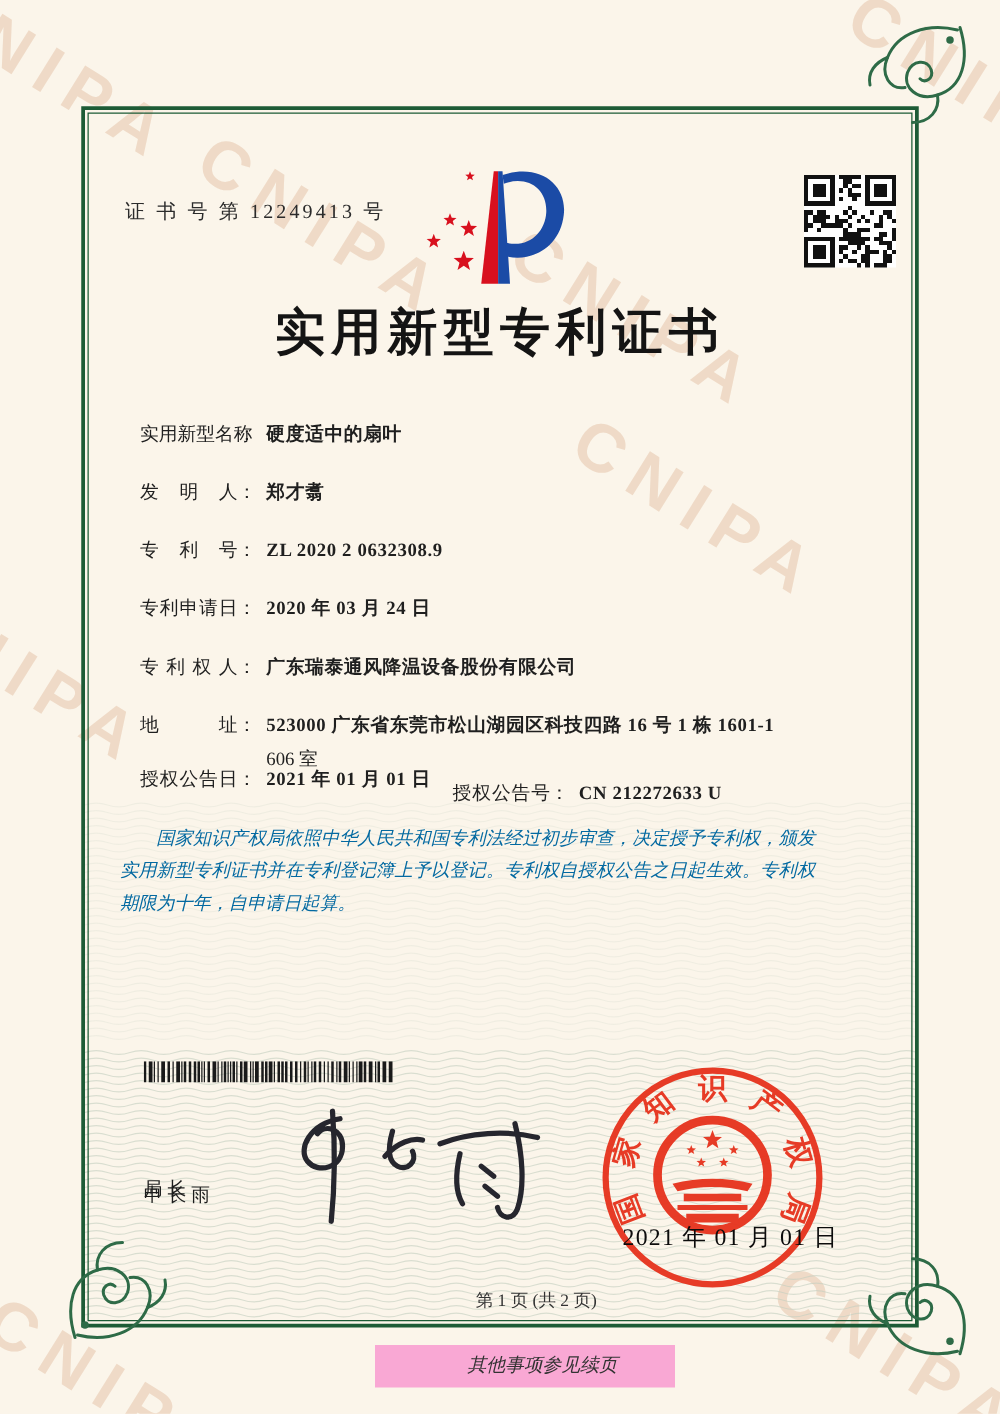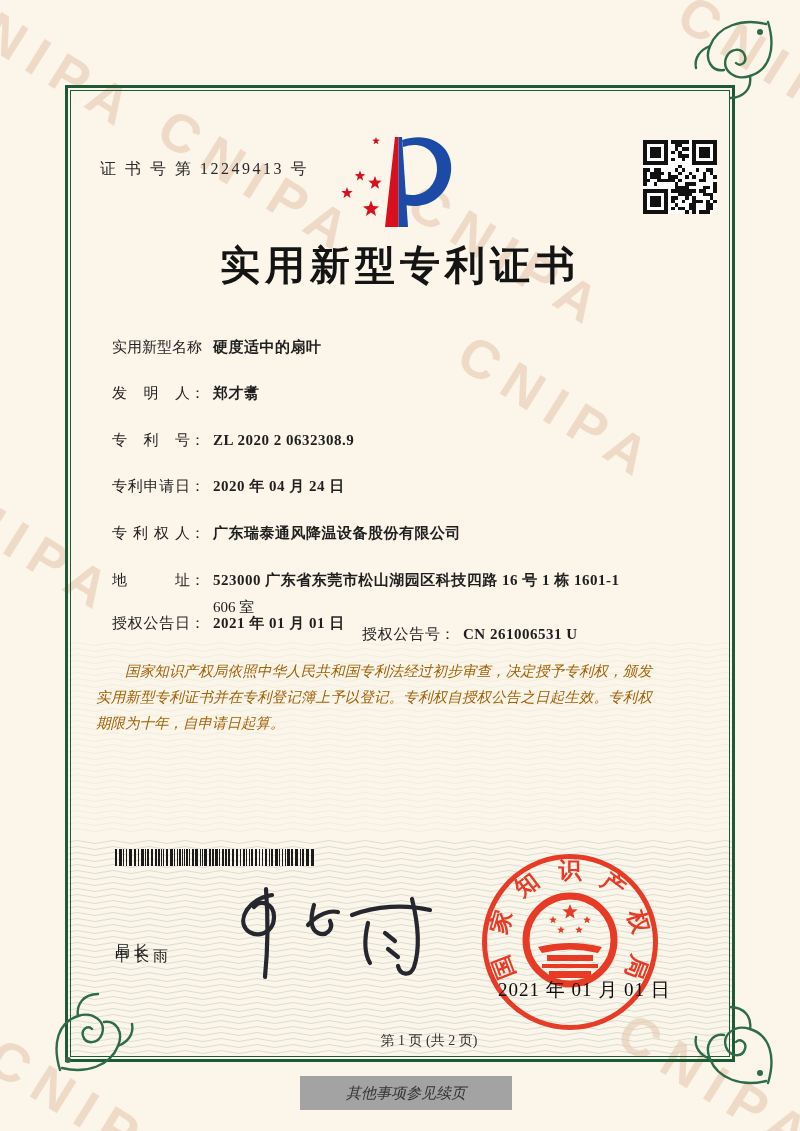--- a/index.html
+++ b/index.html
@@ -29,21 +29,21 @@
   .qr{position:absolute;left:643px;top:140px;width:74px;height:74px;z-index:2;}
   .title{
     position:absolute;left:0;top:238px;width:100%;text-align:center;
     font-size:40px;font-weight:bold;letter-spacing:5px;color:#141414;z-index:2;
   }
   .row{position:absolute;left:112px;font-size:15px;color:#1f1f1f;white-space:nowrap;z-index:2;}
   .lbl{display:inline-block;width:78px;text-align:justify;text-align-last:justify;}
   .val{margin-left:8px;letter-spacing:0.5px;font-weight:bold;}
   .para{
     position:absolute;left:96px;width:556px;z-index:2;
-    font-size:14.5px;line-height:26px;color:#a16207;
+    font-size:14.5px;line-height:26px;color:#0369a1;
     font-style:italic;text-align:justify;
   }
   .para p{margin:0;text-indent:2em;}
   .barcode{position:absolute;left:115px;top:849px;z-index:2;}
   .sig-label{
     position:absolute;left:115px;z-index:2;
     font-family:"Liberation Sans", sans-serif;font-size:15px;font-weight:500;
     color:#1c1c1c;letter-spacing:4px;
   }
   .signature{position:absolute;left:230px;top:883px;width:210px;height:105px;z-index:3;}
@@ -53,21 +53,21 @@
     position:absolute;width:26px;height:26px;line-height:26px;text-align:center;
     font-size:23px;font-weight:bold;color:#e6321c;
   }
   .seal-date{
     position:absolute;left:498px;top:977px;z-index:4;
     font-size:19px;color:#0c0c0c;letter-spacing:1px;white-space:nowrap;
   }
   .page-no{position:absolute;left:0;top:1032px;width:100%;text-align:center;font-size:14px;color:#333;z-index:2;padding-left:29px;}
   .note{
     position:absolute;left:300px;top:1076px;width:212px;height:34px;line-height:34px;
-    background:#a3a3a3;text-align:center;font-size:15px;font-style:italic;color:#333;z-index:2;
+    background:#f9a8d4;text-align:center;font-size:15px;font-style:italic;color:#333;z-index:2;padding-left:28px;
   }
 </style>
 </head>
 <body>
 
 <div class="wm" style="left:-38px;top:-28px">CNIPA</div>
 <div class="wm" style="left:180px;top:96px">CNIPA</div>
 <div class="wm" style="left:430px;top:170px">CNIPA</div>
 <div class="wm" style="left:480px;top:322px">CNIPA</div>
 <div class="wm" style="left:-60px;top:455px">CNIPA</div>
@@ -325,36 +325,36 @@
 <div class="row" style="top:338px">
   <span class="lbl">实用新型名称</span><span>：</span><span class="val">硬度适中的扇叶</span>
 </div>
 <div class="row" style="top:384px">
   <span class="lbl">发明人</span><span>：</span><span class="val">郑才翥</span>
 </div>
 <div class="row" style="top:431px">
   <span class="lbl">专利号</span><span>：</span><span class="val">ZL 2020 2 0632308.9</span>
 </div>
 <div class="row" style="top:477px">
-  <span class="lbl">专利申请日</span><span>：</span><span class="val">2020 年 04 月 24 日</span>
+  <span class="lbl">专利申请日</span><span>：</span><span class="val">2020 年 03 月 24 日</span>
 </div>
 <div class="row" style="top:524px">
   <span class="lbl">专利权人</span><span>：</span><span class="val">广东瑞泰通风降温设备股份有限公司</span>
 </div>
 <div class="row" style="top:571px">
   <span class="lbl">地址</span><span>：</span><span class="val">523000 广东省东莞市松山湖园区科技四路 16 号 1 栋 1601-1</span>
 </div>
 <div class="row" style="left:213px;top:598px">
   <span>606 室</span>
 </div>
 <div class="row" style="top:614px">
   <span class="lbl">授权公告日</span><span>：</span><span class="val">2021 年 01 月 01 日</span>
 </div>
 <div class="row" style="left:362px;top:625px">
-  <span class="lbl">授权公告号</span><span>：</span><span class="val">CN 261006531 U</span>
+  <span class="lbl">授权公告号</span><span>：</span><span class="val">CN 212272633 U</span>
 </div>
 
 <div class="para" style="top:658px">
   <p>国家知识产权局依照中华人民共和国专利法经过初步审查，决定授予专利权，颁发实用新型专利证书并在专利登记簿上予以登记。专利权自授权公告之日起生效。专利权期限为十年，自申请日起算。</p>
 </div>
 
 <svg class="barcode" id="barcode-svg" width="202" height="17">
     <rect x="0" y="0" width="2" height="17" fill="#1a1a1a"></rect>
     <rect x="4" y="0" width="3" height="17" fill="#1a1a1a"></rect>
     <rect x="8" y="0" width="1" height="17" fill="#1a1a1a"></rect>

